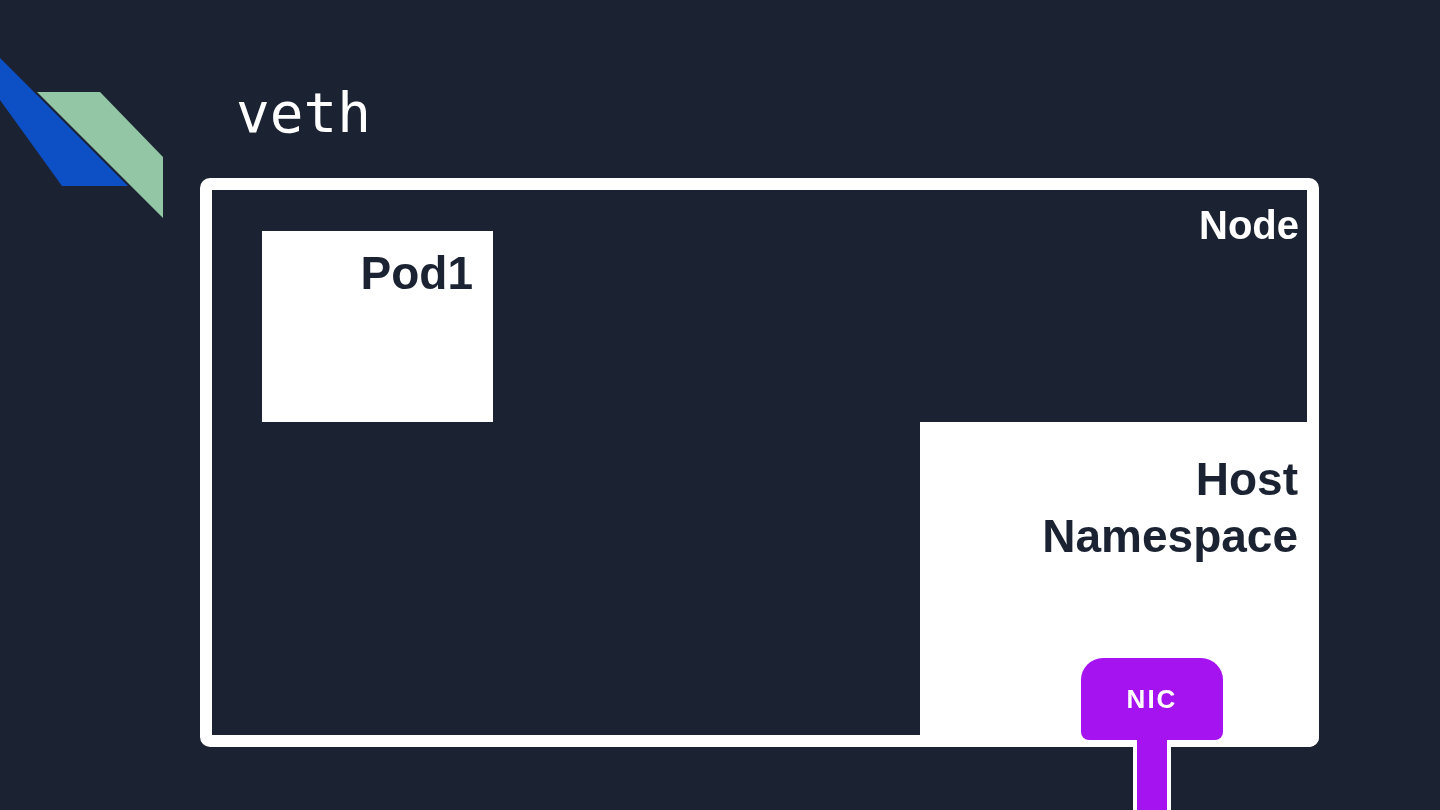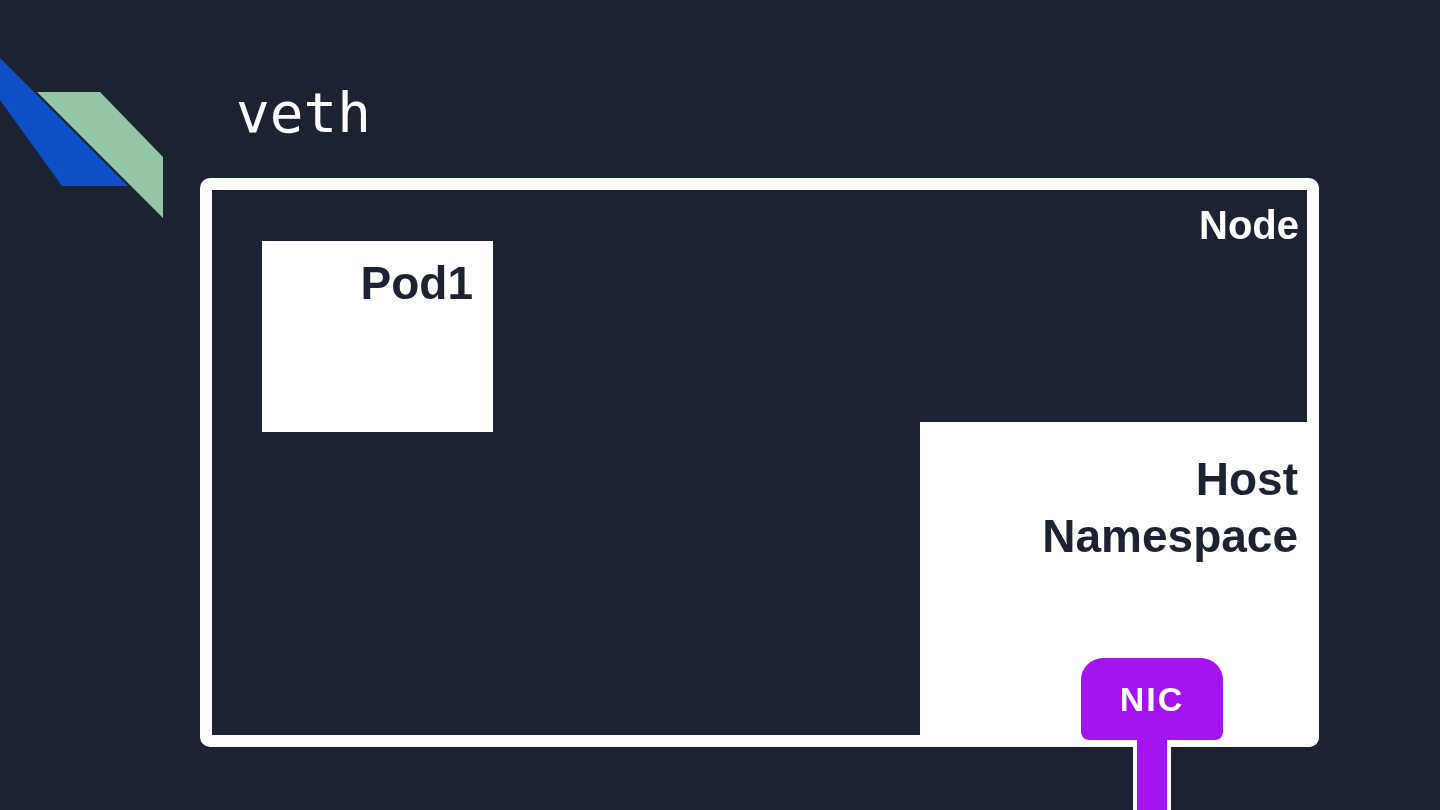--- a/index.html
+++ b/index.html
@@ -55,21 +55,21 @@
     left: 262px;
     width: 231px; height: 191px;
     background: var(--white);
     color: var(--ink);
     text-align: right;
     padding: 16px 20px;
     font-size: 46px;
     font-weight: 700;
     line-height: 1.15;
   }
-  .pod-box.pod1 { top: 241px; }
+  .pod-box.pod1 { top: 231px; }
   .pod-box.pod2 { top: 467px; }
   .host-panel {
     position: absolute;
     left: 920px; top: 422px;
     width: 399px; height: 325px;
     background: var(--white);
     border-bottom-right-radius: 10px;
     color: var(--ink);
     text-align: right;
     padding: 29px 21px;
@@ -93,21 +93,21 @@
   .nic-box {
     position: absolute;
     left: 0; top: 0;
     width: 142px; height: 82px;
     background: var(--nic-purple);
     border-radius: 22px 22px 8px 8px;
     display: flex;
     align-items: center;
     justify-content: center;
     color: var(--white);
-    font-size: 34px;
+    font-size: 26px;
     font-weight: 700;
     letter-spacing: 2px;
   }
 </style>
 </head>
 <body>
 
 <div class="slide">
 
   <svg class="ribbons" viewBox="0 0 170 230" width="170" height="230" aria-hidden="true">

